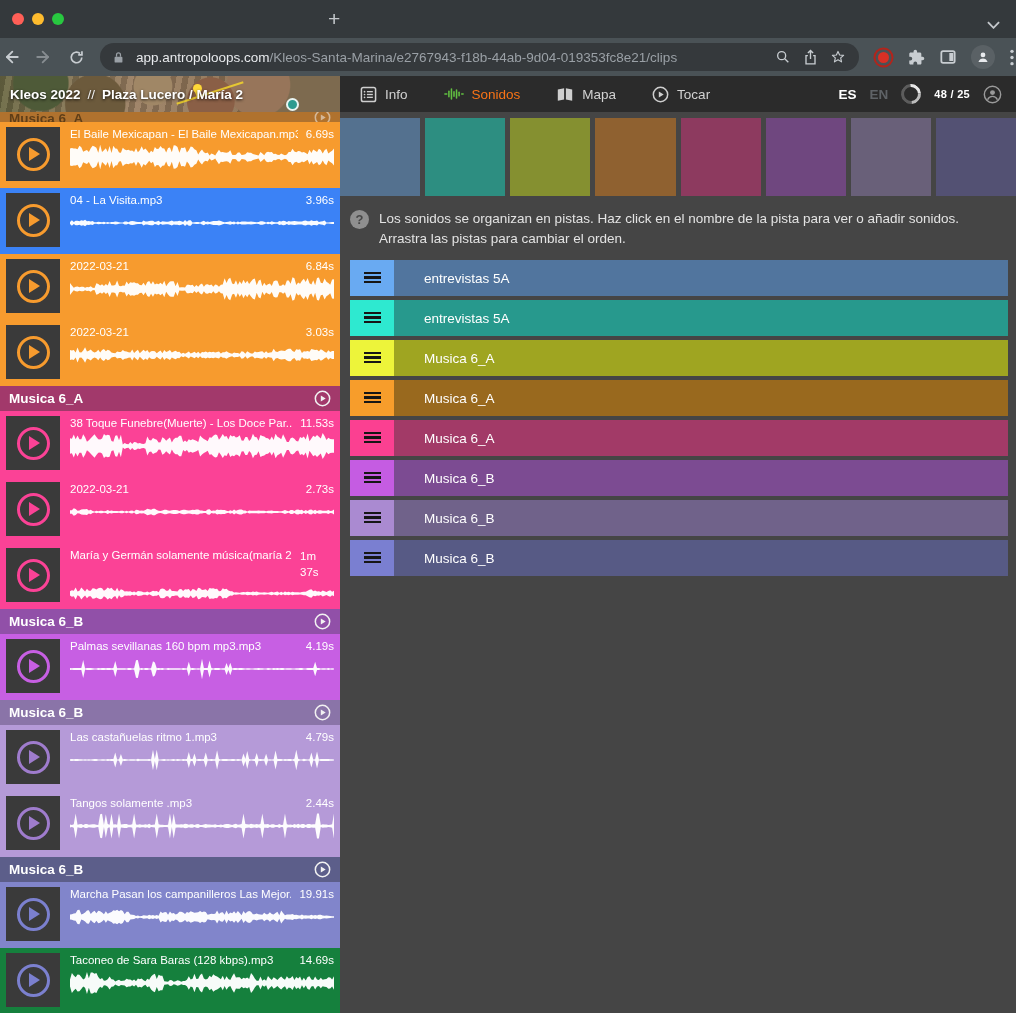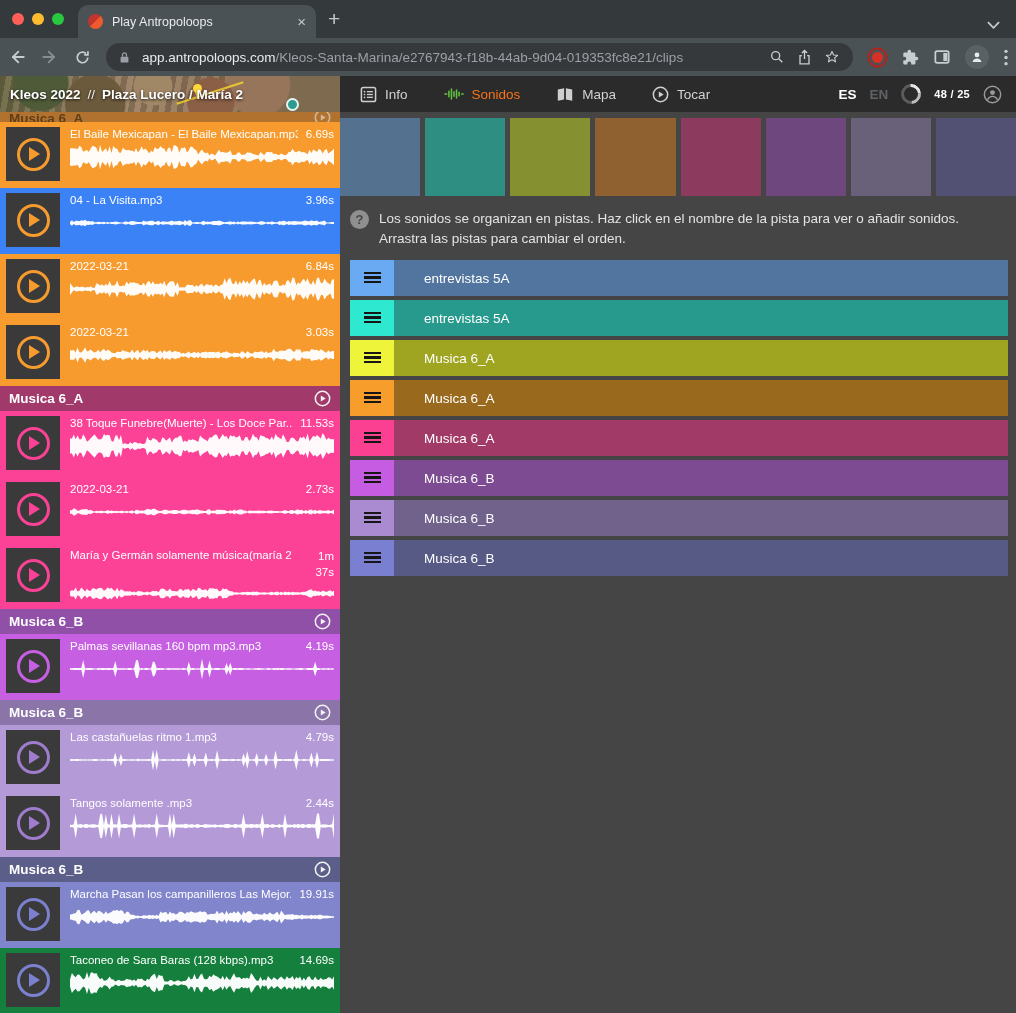--- a/index.html
+++ b/index.html
@@ -13,21 +13,21 @@
   .light{width:12px;height:12px;border-radius:50%;}
   .light.red{background:#ff5f57;} .light.yellow{background:#febc2e;} .light.green{background:#28c840;}
   .tab{position:absolute;left:78px;top:5px;width:238px;height:33px;background:#4a5256;
        border-radius:10px 10px 0 0;display:flex;align-items:center;padding:0 10px;box-sizing:border-box;}
   .favicon{width:15px;height:15px;border-radius:50%;background:linear-gradient(135deg,#c2342c 48%,#ee5a2e 48%);margin-right:9px;flex-shrink:0;}
   .tab-title{color:#e8eaed;font-size:12.5px;flex:1;white-space:nowrap;overflow:hidden;}
   .tab-close{color:#c3c7cb;font-size:15px;margin-left:6px;}
   .newtab{position:absolute;left:328px;top:8px;color:#c3c7cb;font-size:21px;line-height:21px;}
   .tab-chevron{position:absolute;right:16px;top:15px;color:#c3c7cb;}
 
-  .toolbar{height:38px;background:#4a5256;display:flex;align-items:center;padding:0 8px;gap:15px;flex-shrink:0;}
+  .toolbar{height:38px;background:#4a5256;display:flex;align-items:center;padding:0 2px;gap:15px;flex-shrink:0;}
   .tool-ic{color:#c8cdd1;display:flex;align-items:center;}
   .tool-ic.dim{color:#878d91;}
   .omnibox{flex:1;height:28px;background:#35393c;border-radius:14px;display:flex;align-items:center;
            padding:0 13px;gap:12px;min-width:0;}
   .lock{color:#9aa0a6;display:flex;align-items:center;}
   .urltext{flex:1;font-size:13.5px;white-space:nowrap;overflow:hidden;min-width:0;}
   .urltext .host{color:#e8eaed;} .urltext .path{color:#9aa0a6;}
   .pill-ic{color:#c8cdd1;display:flex;align-items:center;}
   .record{width:11px;height:11px;border-radius:50%;background:#d93025;box-shadow:0 0 0 2.5px #4a5256,0 0 0 4.5px #b3241b;margin:0 4px;}
   .avatar{width:24px;height:24px;border-radius:50%;background:#5a6165;display:flex;align-items:center;justify-content:center;color:#e8eaed;}
@@ -77,21 +77,21 @@
   .sec-hd.partial{height:10px;overflow:hidden;align-items:flex-end;}
   .sec-hd.partial .sec-label{color:rgba(30,20,5,.55);transform:translateY(4px);}
   .sec-hd.partial .sec-ic{opacity:.55;transform:translateY(4px);}
   .clip{height:66px;display:flex;padding:5px 6px 5px 6px;box-sizing:border-box;flex-shrink:0;}
   .playbtn{width:54px;height:54px;background:#3a3a3a;flex-shrink:0;display:flex;align-items:center;justify-content:center;cursor:pointer;}
   .pcirc{width:33px;height:33px;border:3.5px solid;border-radius:50%;display:flex;align-items:center;justify-content:center;box-sizing:border-box;}
   .ptri{display:block;width:0;height:0;border-top:7px solid transparent;border-bottom:7px solid transparent;border-left:11px solid;margin-left:3px;}
   .clip-main{flex:1;margin-left:10px;display:flex;flex-direction:column;min-width:0;}
   .clip-titlerow{display:flex;justify-content:space-between;align-items:flex-start;gap:8px;}
   .clip-title{color:#fff;font-size:11.5px;white-space:nowrap;overflow:hidden;flex:1;min-width:0;padding-top:1px;}
-  .clip-dur{color:#fff;font-size:11.5px;white-space:nowrap;text-align:right;padding-top:1px;}
+  .clip-dur{color:#fff;font-size:11.5px;white-space:nowrap;text-align:left;padding-top:1px;}
   .clip-dur.wrap{white-space:normal;width:34px;line-height:1.35;}
   .wave{width:100%;height:28px;margin-top:3px;display:block;}
 
   
   .main{flex:1;background:#454545;min-width:0;display:flex;flex-direction:column;overflow:hidden;}
   .swatches{display:flex;gap:5px;margin-top:6px;height:78px;flex-shrink:0;}
   .swatch{flex:1;min-width:0;}
   .help{display:flex;gap:10px;margin:13px 16px 10px 10px;align-items:flex-start;}
   .help-ic{width:19px;height:19px;border-radius:50%;background:#8f8f8f;color:#474747;font-weight:bold;
            font-size:13px;display:flex;align-items:center;justify-content:center;flex-shrink:0;margin-top:1px;}
@@ -106,25 +106,20 @@
 </head>
 <body>
 
 <div class="screen">
 
   <div class="tabstrip">
     <div class="lights">
       <span class="light red"></span>
       <span class="light yellow"></span>
       <span class="light green"></span>
-    </div>
-    <div class="tab">
-      <span class="favicon"></span>
-      <span class="tab-title">Play Antropoloops</span>
-      <span class="tab-close">×</span>
     </div>
     <span class="newtab">+</span>
     <span class="tab-chevron">
       <svg viewBox="0 0 14 8" width="13" height="8">
           <path d="M1 1 L7 7 L13 1" fill="none" stroke="currentColor" stroke-width="2"></path>
         </svg>
     </span>
   </div>
 
   <div class="toolbar">

